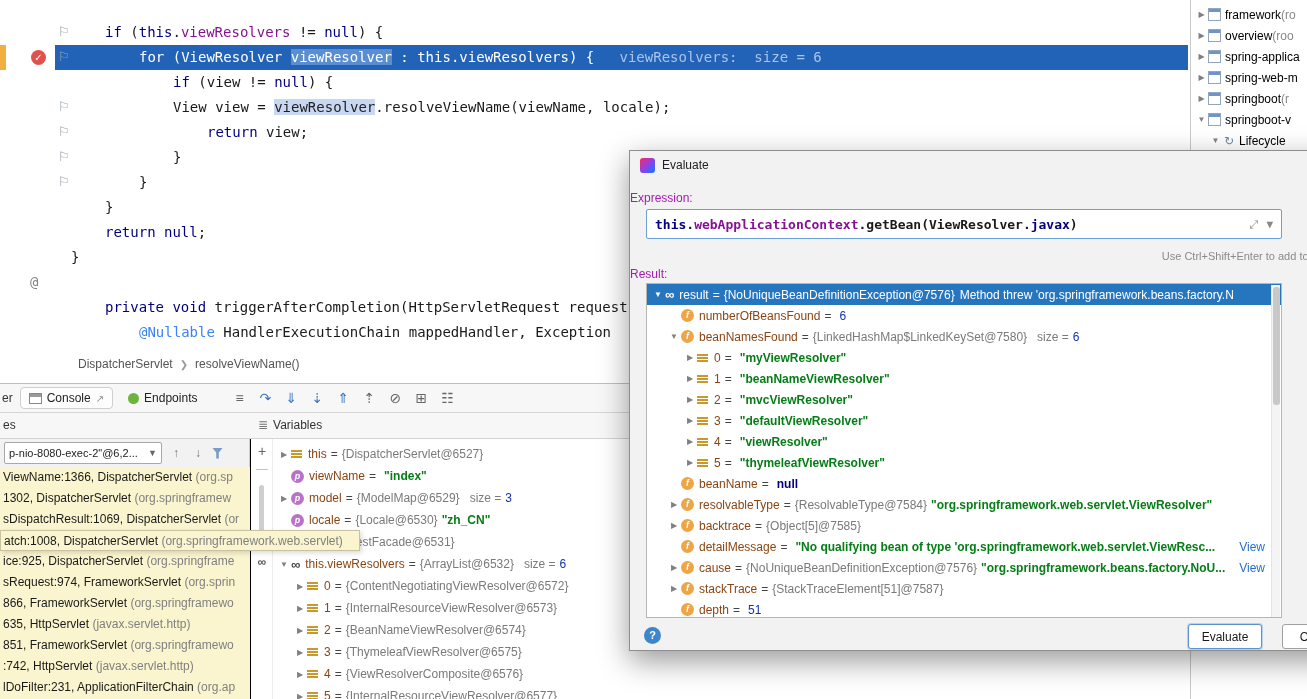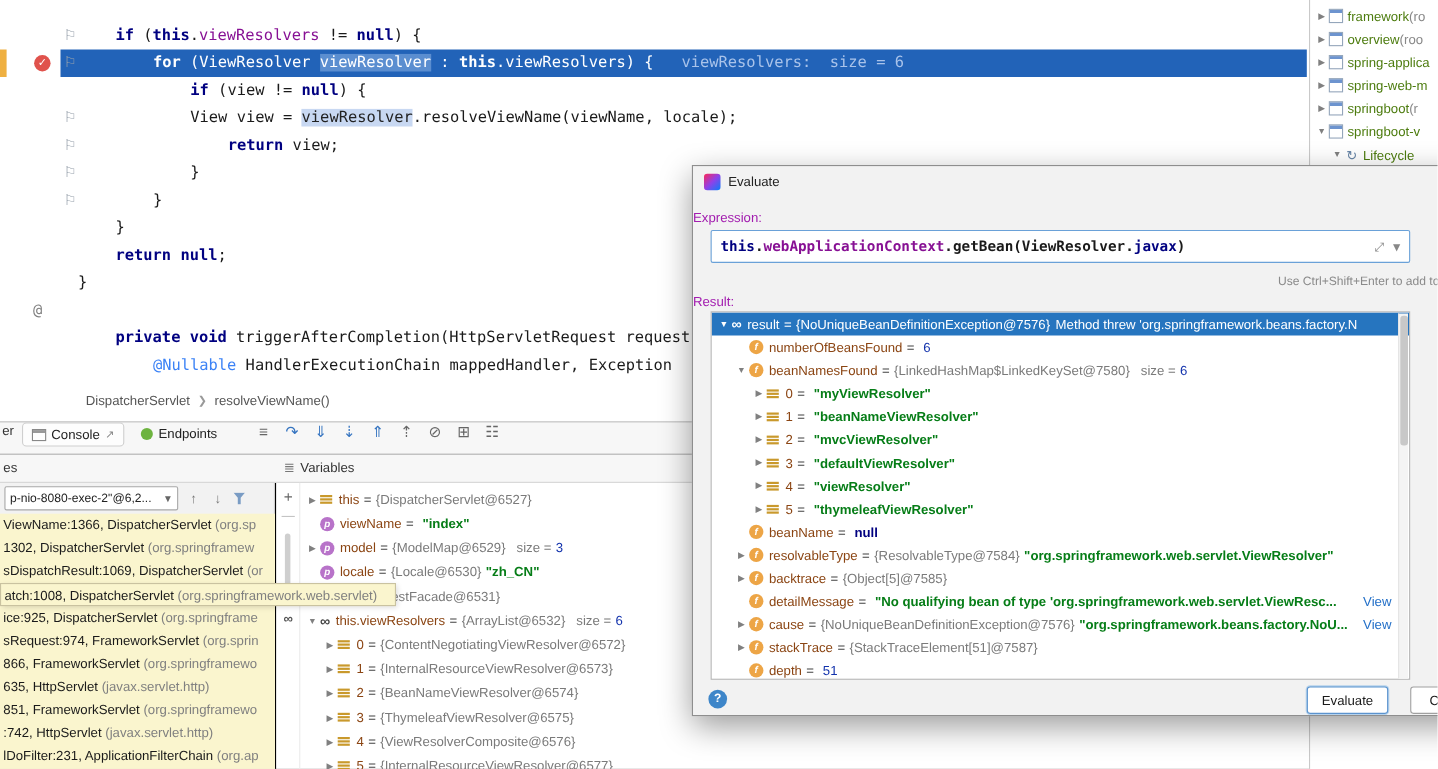--- a/index.html
+++ b/index.html
@@ -5,39 +5,39 @@
 *{box-sizing:border-box;margin:0;padding:0}
 html,body{width:1307px;height:699px;overflow:hidden}
 body{font-family:"Liberation Sans","DejaVu Sans",sans-serif;font-size:12px;color:#222;background:#fff;position:relative}
 #app{position:absolute;left:0;top:0;width:1307px;height:699px;overflow:hidden;background:#fff}
 
 
 #editor-area{position:absolute;left:0;top:0;width:1190px;height:345px;background:#fff;overflow:hidden}
 #code-lines{position:absolute;left:55px;top:20px;width:1133px}
 .code-line{position:relative;height:25px;line-height:25px;white-space:pre;font-family:"DejaVu Sans Mono",monospace;font-size:14px}
 .code-line.exec{background:#2263b8}
-.seg-kw{color:#000080;font-weight:bold}
+.seg-kw{color:#000080;font-weight:normal}
 .seg-pl{color:#1a1a1a}
 .seg-fld{color:#871094}
 .seg-ann{color:#3b82f6}
 .seg-caret{background:#c8d8f2}
 .exec .seg-kw,.exec .seg-pl,.exec .seg-fld{color:#fff}
 .exec .seg-caret{background:#5b8ed0;color:#fff}
 .exec .seg-hint{color:#a9c3ea}
 .gutter-icon{position:absolute;z-index:6;font-size:13px;color:#98a2ac;line-height:14px}
 .hit-circle{position:absolute;z-index:6;width:15px;height:15px;border-radius:50%;background:#e0524c;color:#fff;font-size:10px;text-align:center;line-height:15px}
 .at-mark{position:absolute;z-index:6;color:#808080;font-family:"DejaVu Sans Mono",monospace;font-size:14px}
 #exec-strip{position:absolute;left:0;top:45px;width:6px;height:25px;background:#efb041;z-index:7}
 
 
 #breadcrumb{position:absolute;left:0;top:345px;width:1190px;height:38px;background:#fff;display:flex;align-items:center;padding-left:78px;color:#555;font-size:12px}
 .crumb-sep{color:#999;margin:0 7px;font-size:10px}
 
 
-#debug-toolbar{position:absolute;left:0;top:383px;width:1190px;height:30px;background:#f7f7f7;border-top:1px solid #bfbfbf;border-bottom:1px solid #d6d6d6;display:flex;align-items:flex-start;gap:7px;padding-left:2px}
+#debug-toolbar{position:absolute;left:0;top:383px;width:1190px;height:30px;background:#f7f7f7;border-top:1px solid #bfbfbf;border-bottom:1px solid #d6d6d6;display:flex;align-items:center;gap:7px;padding-left:2px}
 .clip-text{color:#333}
 .tw-tab{display:flex;align-items:center;gap:5px;padding:3px 8px;border-radius:4px}
 .tw-tab.active{background:#fdfdfd;border:1px solid #cfcfcf}
 .console-icon{width:13px;height:11px;border:1px solid #888;background:linear-gradient(#9a9a9a 0 3px,#fff 3px)}
 .spring-icon{width:11px;height:11px;border-radius:50%;background:#6db33f}
 .tab-arrow{color:#888;font-size:10px}
 .tbi{width:26px;text-align:center;color:#666;font-size:14px}
 .tbi.blue{color:#3574c0}
 
 
@@ -110,21 +110,21 @@
 .btn{position:absolute;top:473px;height:25px;background:#fff;border:1px solid #a0a0a0;border-radius:3px;font-size:12px;color:#1a1a1a;display:flex;align-items:center;justify-content:center;font-family:inherit}
 #btn-evaluate{right:100px;width:74px;border-color:#5b93ce;box-shadow:0 0 0 1px #b6d2ec}
 #btn-close{right:14px;width:66px}
 
 
 #project{position:absolute;left:1190px;top:0;width:117px;height:699px;background:#fff;border-left:1px solid #c9c9c9;z-index:3;overflow:hidden;padding-top:4px}
 .proj-row{display:flex;align-items:center;height:21px;white-space:nowrap;overflow:hidden}
 .proj-chev{width:13px;flex:none;text-align:center;color:#808080;font-size:8px}
 .mod-icon{flex:none;width:13px;height:13px;border:1px solid #94a6bb;background:linear-gradient(#6d94cf 0 3px,#fff 3px);margin-right:4px}
 .lc-icon{flex:none;width:14px;text-align:center;color:#6a87a8;font-size:12px;margin-right:3px}
-.proj-label{color:#4d7c0f}
+.proj-label{color:#000000}
 .proj-suffix{color:#888}
 </style>
 </head>
 <body>
 
 <div id="app">
 
   <div id="editor-area">
     <div id="exec-strip"></div>
     <div id="code-lines">

